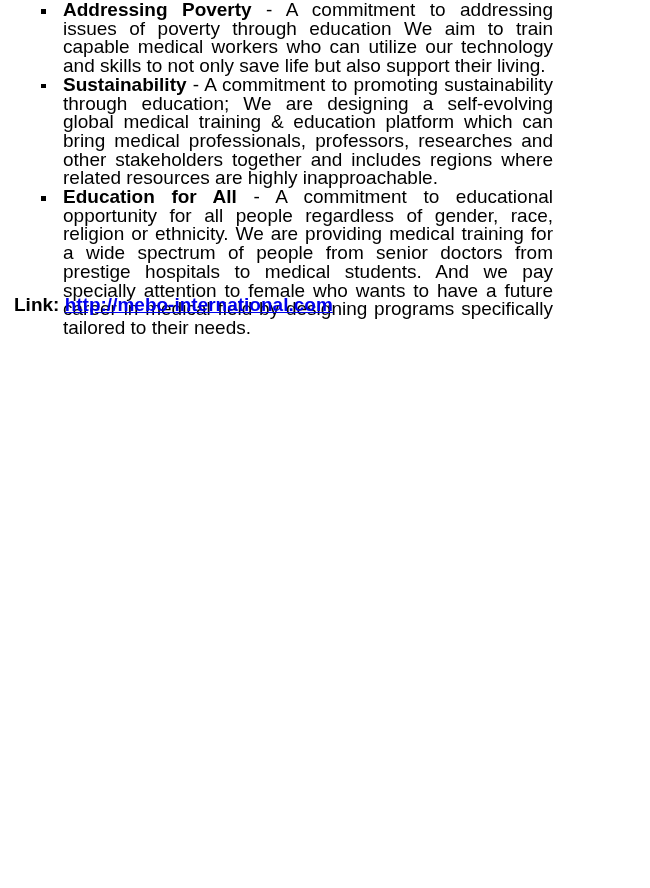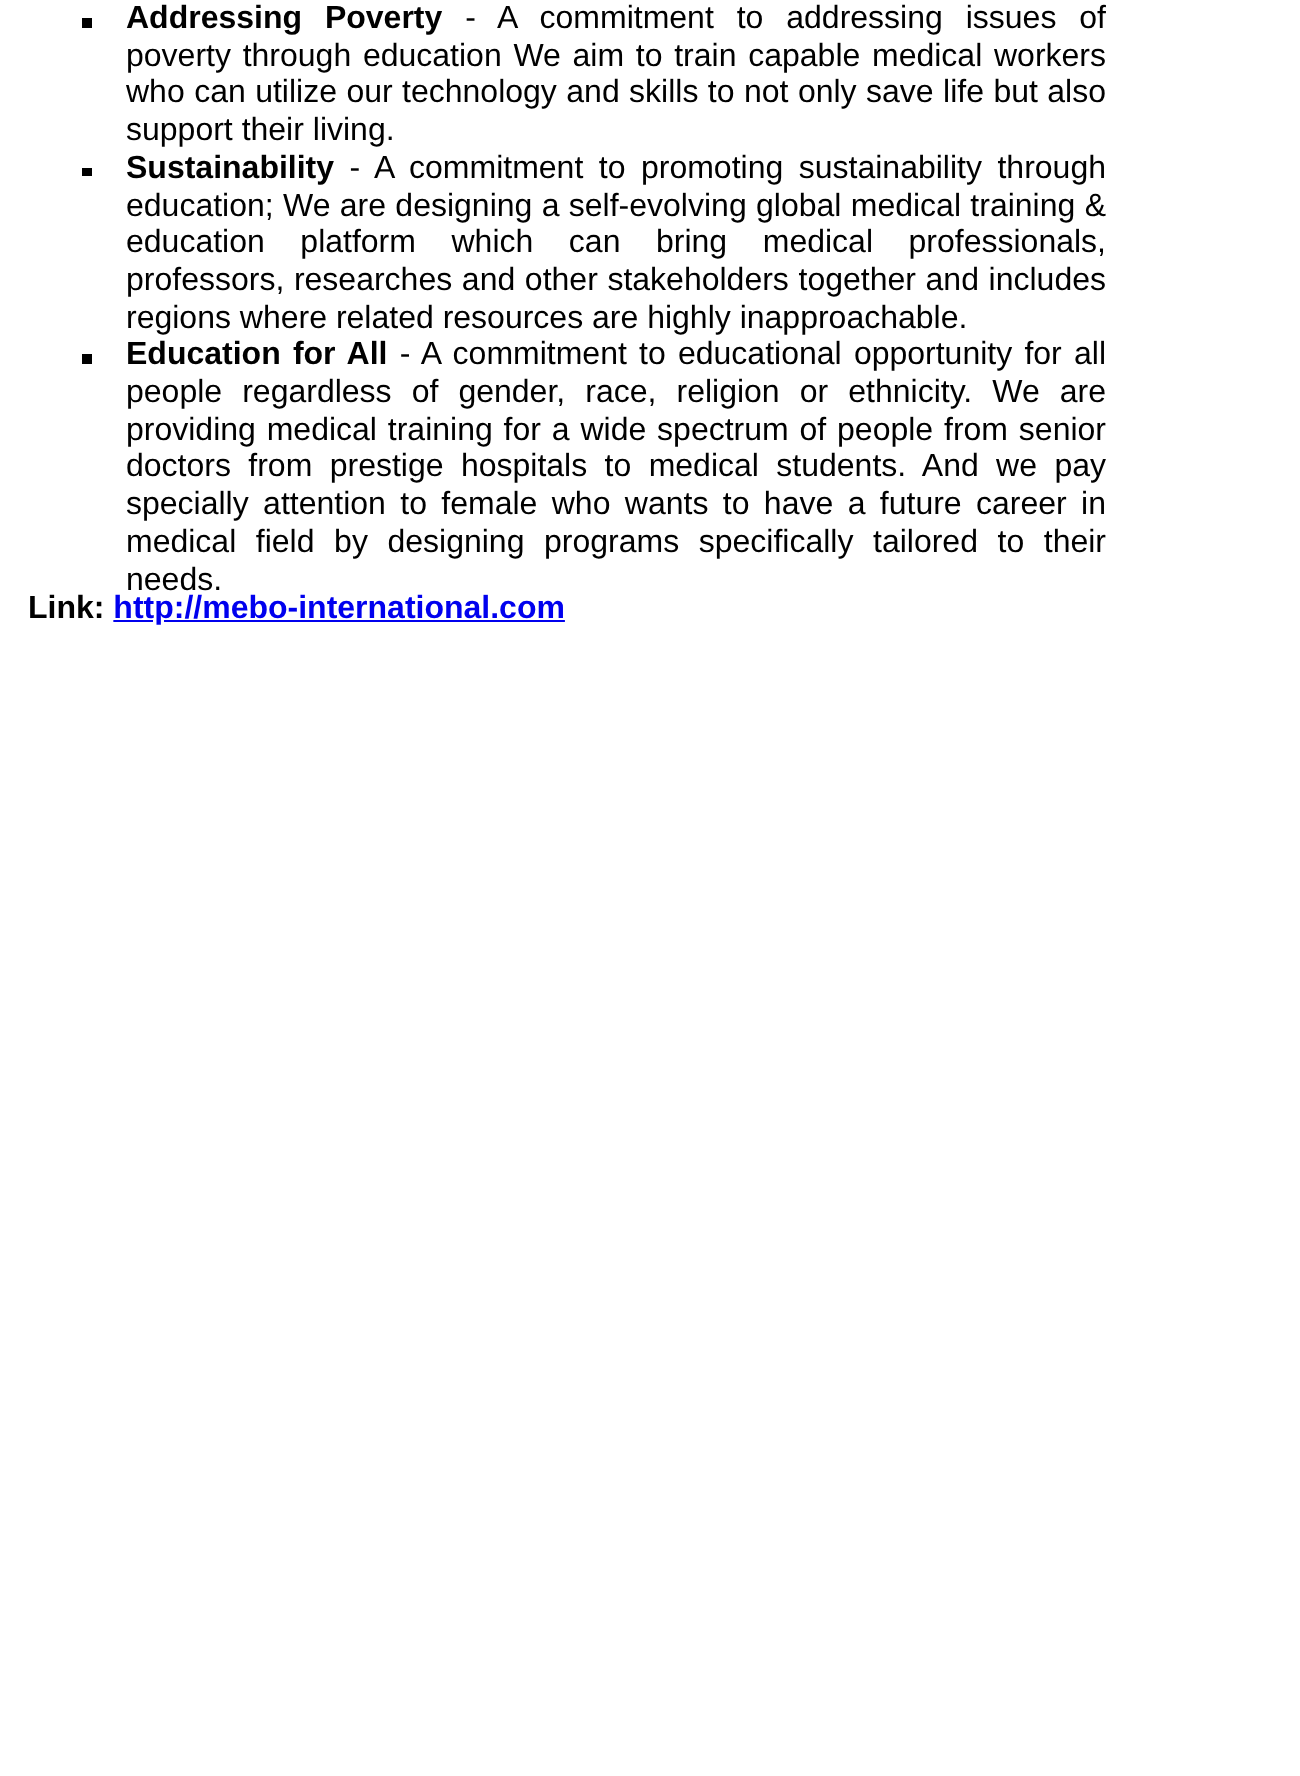--- a/index.html
+++ b/index.html
@@ -11,21 +11,21 @@
   html,body{
     margin:0; padding:0;
     background:var(--bg);
   }
   .page{
     position:relative;
     width:568px; height:888px;
     background:var(--bg);
     overflow:hidden;
     font-family:"Liberation Sans","DejaVu Sans",sans-serif;
-    font-size:16px;
+    font-size:19px;
     color:var(--body-color);
   }
   .bullet-list{
     position:absolute;
     top:1px; left:63px; right:15px;
     margin:0; padding:0;
     list-style:none;
     line-height:18.7px;
   }
   .bullet-list li{

